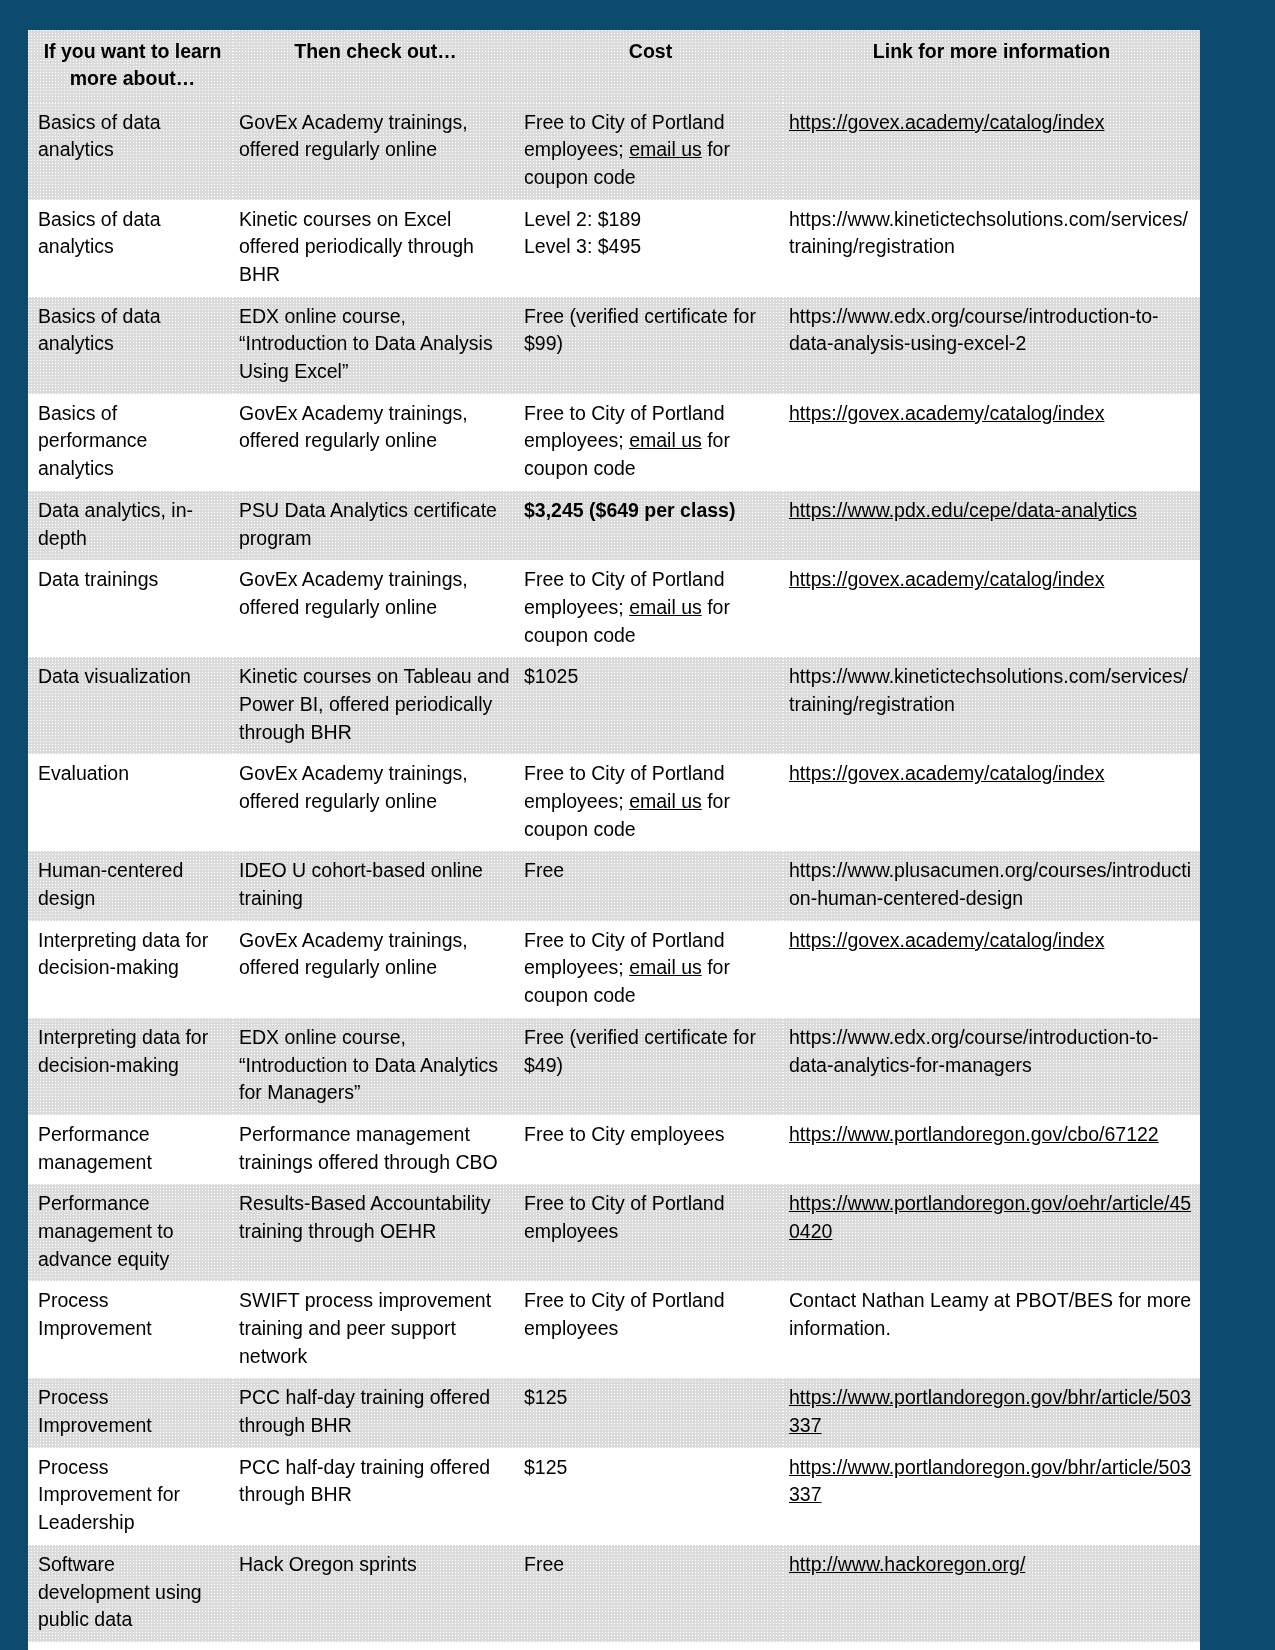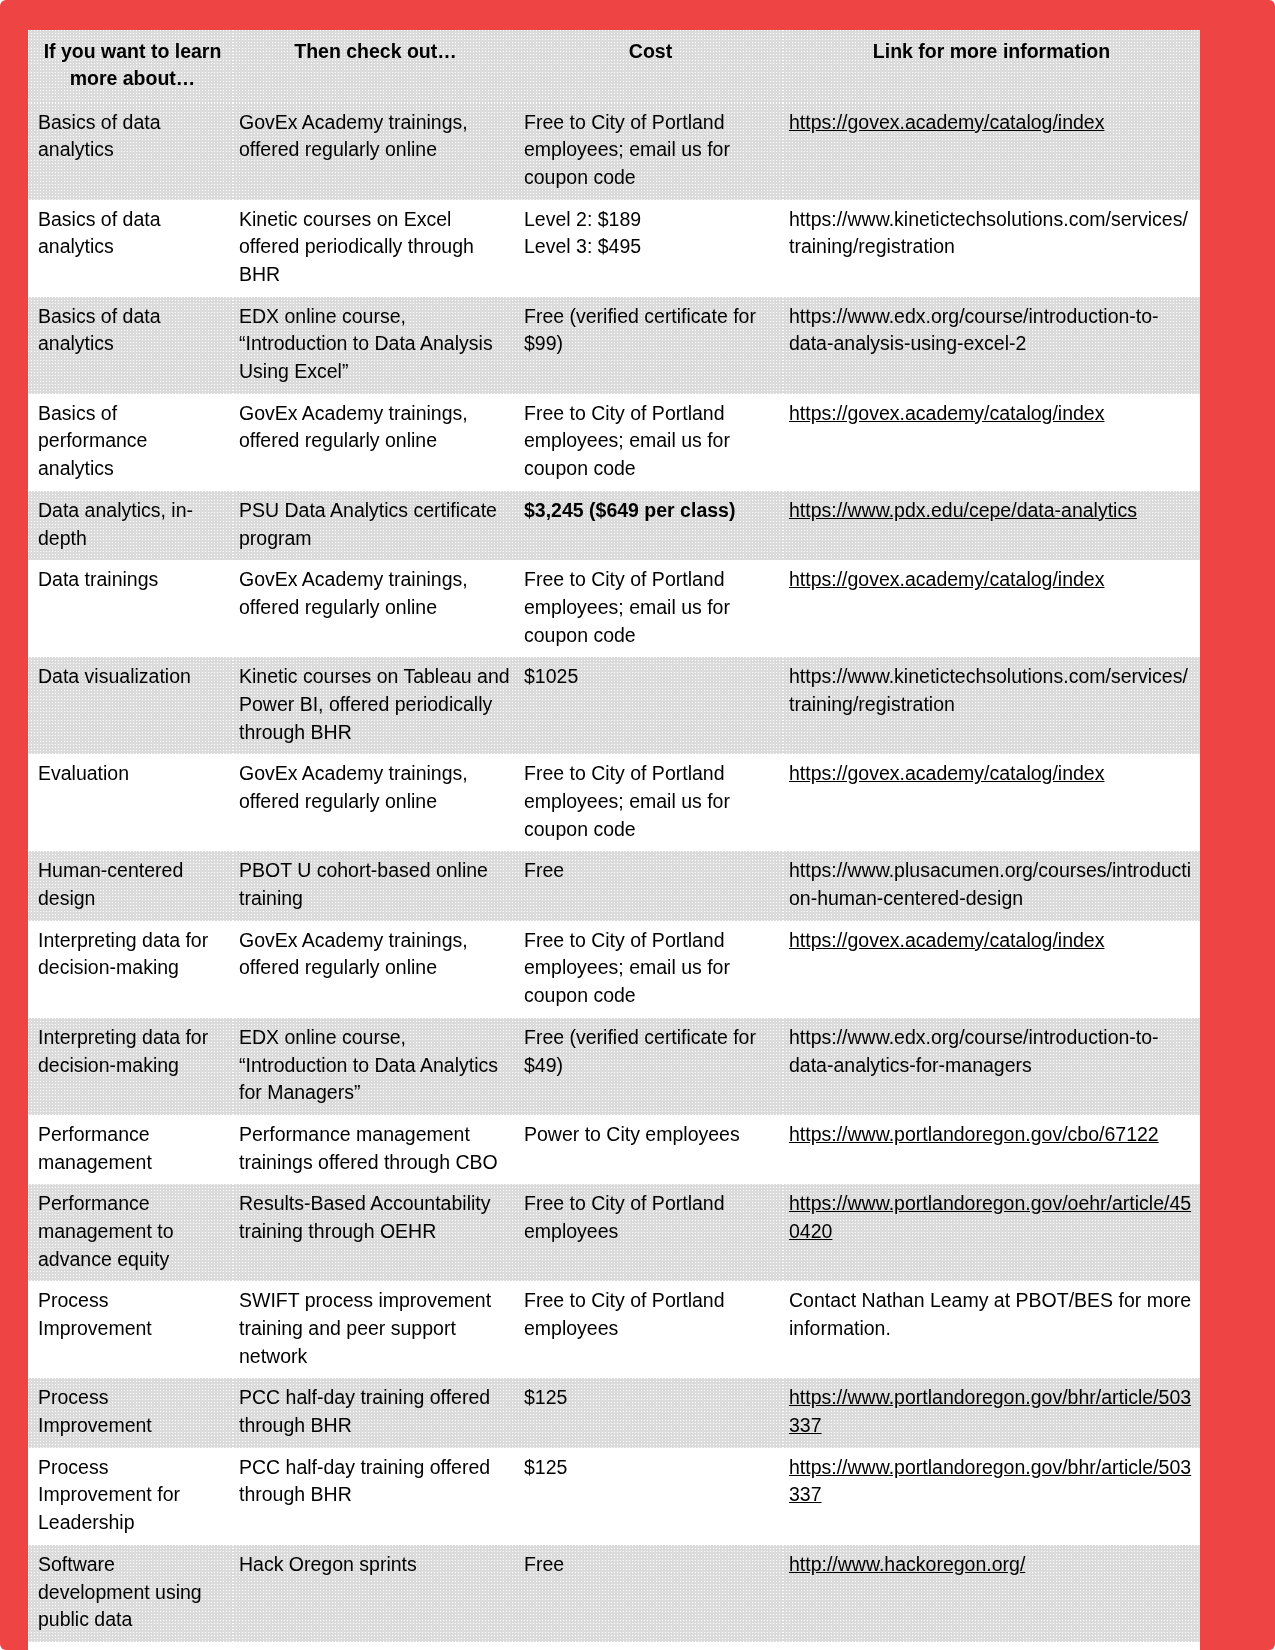--- a/index.html
+++ b/index.html
@@ -16,23 +16,22 @@
     -webkit-font-smoothing: none;
   }
 
   
   .page {
     position: relative;
     width: 1275px;
     height: 1650px;
     box-sizing: border-box;
     padding: 30px 75px 0 28px;
-    background: #ef4444;
+    background: #0c4a6e;
     overflow: hidden;
-    border-radius: 6px;
   }
 
   table.resource-table {
     width: 1172px;
     border-collapse: collapse;
     table-layout: fixed;
     font-size: 19.5px;
     line-height: 1.42;
   }
 
@@ -98,20 +97,21 @@
     color: #000000;
     word-break: break-word;
   }
   .nolnk {
     text-decoration: none;
     color: #000000;
     word-break: break-word;
     margin-top: 29px;
   }
   .inline-link {
+    text-decoration: underline;
     text-underline-offset: 1px;
     color: #000000;
   }
 </style>
 </head>
 <body>
 
 <div class="page">
   <table class="resource-table">
     <colgroup>
@@ -173,40 +173,40 @@
           <td class="link"><span class="nolnk">https://www.kinetictechsolutions.com/services/training/registration</span></td>
         </tr>
         <tr class="plain">
           <td class="topic">Evaluation</td>
           <td class="check">GovEx Academy trainings, offered regularly online</td>
           <td class="cost"><span>Free to City of Portland employees; </span><span class="inline-link">email us</span><span> for coupon code</span></td>
           <td class="link"><span class="lnk">https://govex.academy/catalog/index</span></td>
         </tr>
         <tr class="shaded">
           <td class="topic">Human-centered design</td>
-          <td class="check">PBOT U cohort-based online training</td>
+          <td class="check">IDEO U cohort-based online training</td>
           <td class="cost"><span style="white-space: pre-line;">Free</span></td>
           <td class="link"><span class="nolnk">https://www.plusacumen.org/courses/introduction-human-centered-design</span></td>
         </tr>
         <tr class="plain">
           <td class="topic">Interpreting data for decision-making</td>
           <td class="check">GovEx Academy trainings, offered regularly online</td>
           <td class="cost"><span>Free to City of Portland employees; </span><span class="inline-link">email us</span><span> for coupon code</span></td>
           <td class="link"><span class="lnk">https://govex.academy/catalog/index</span></td>
         </tr>
         <tr class="shaded">
           <td class="topic">Interpreting data for decision-making</td>
           <td class="check">EDX online course, “Introduction to Data Analytics for Managers”</td>
           <td class="cost"><span style="white-space: pre-line;">Free (verified certificate for $49)</span></td>
           <td class="link"><span class="nolnk">https://www.edx.org/course/introduction-to-data-analytics-for-managers</span></td>
         </tr>
         <tr class="plain">
           <td class="topic">Performance management</td>
           <td class="check">Performance management trainings offered through CBO</td>
-          <td class="cost"><span style="white-space: pre-line;">Power to City employees</span></td>
+          <td class="cost"><span style="white-space: pre-line;">Free to City employees</span></td>
           <td class="link"><span class="lnk">https://www.portlandoregon.gov/cbo/67122</span></td>
         </tr>
         <tr class="shaded">
           <td class="topic">Performance management to advance equity</td>
           <td class="check">Results-Based Accountability training through OEHR</td>
           <td class="cost"><span style="white-space: pre-line;">Free to City of Portland employees</span></td>
           <td class="link"><span class="lnk">https://www.portlandoregon.gov/oehr/article/450420</span></td>
         </tr>
         <tr class="plain">
           <td class="topic">Process Improvement</td>

